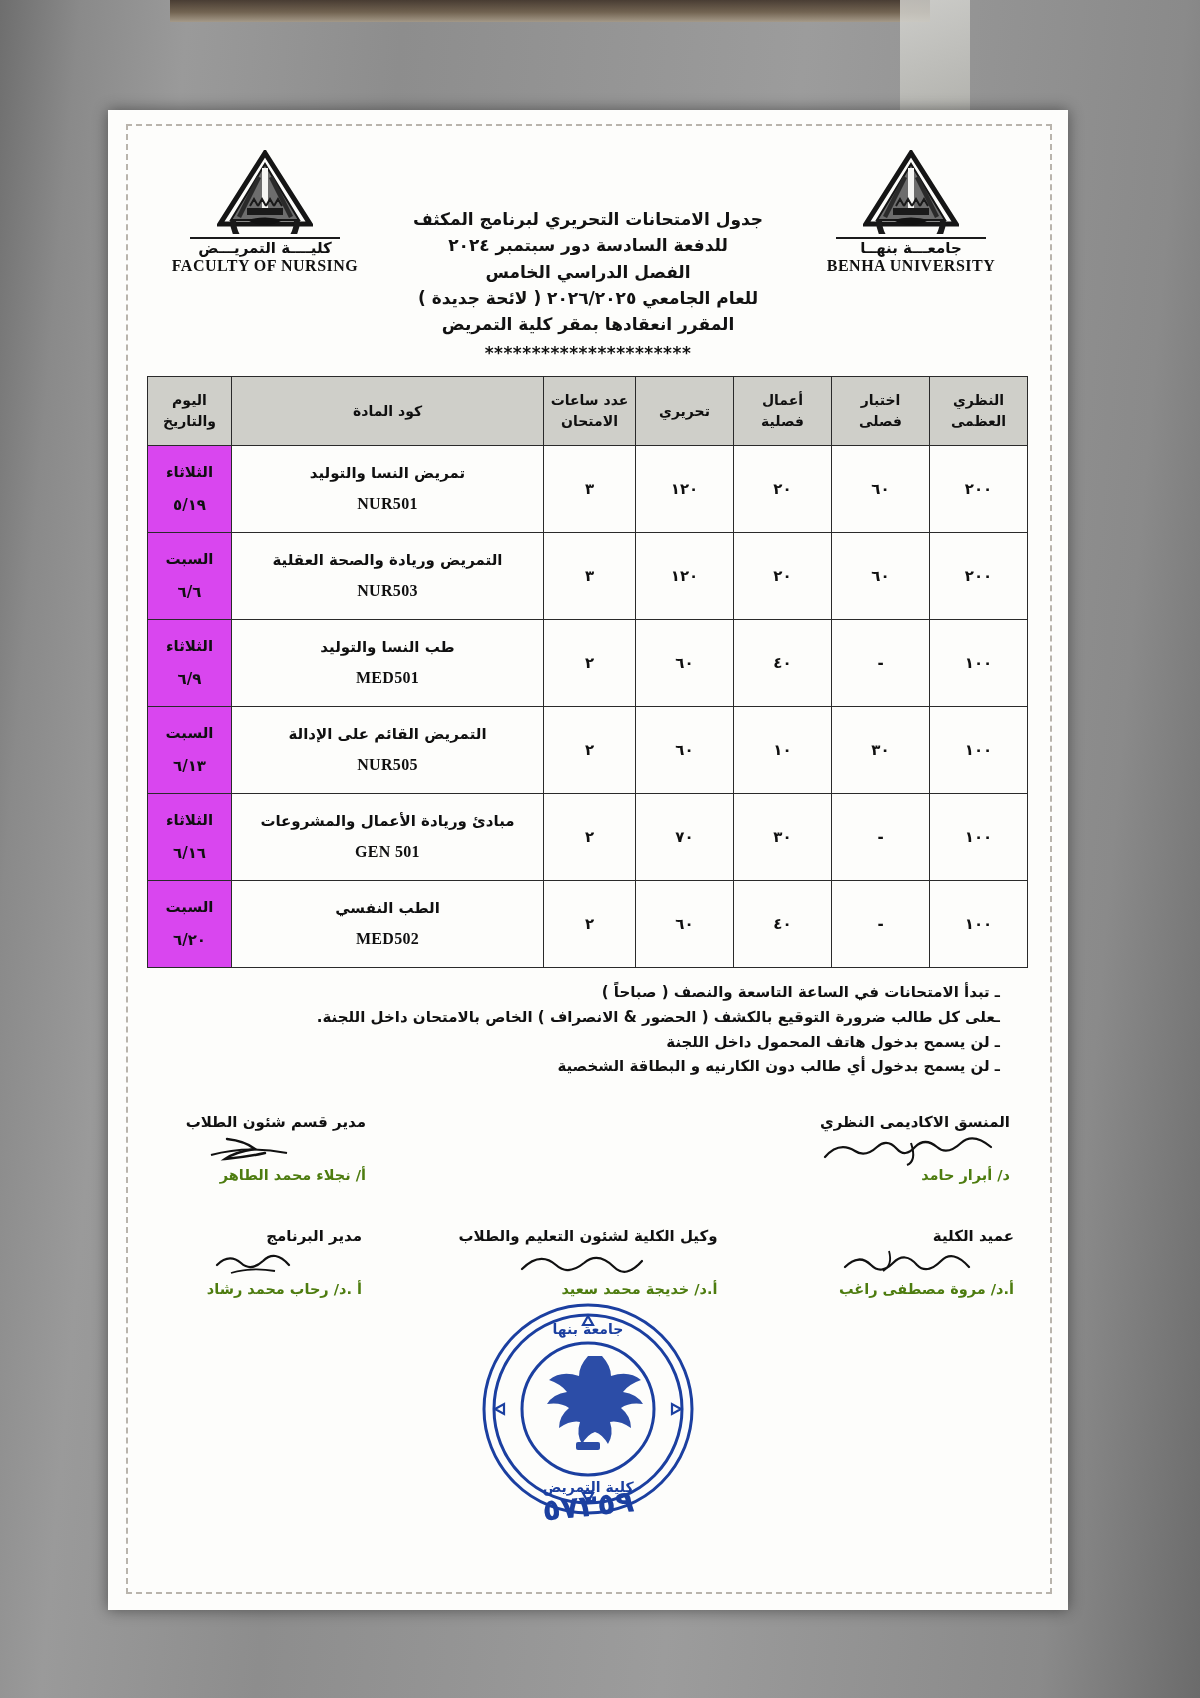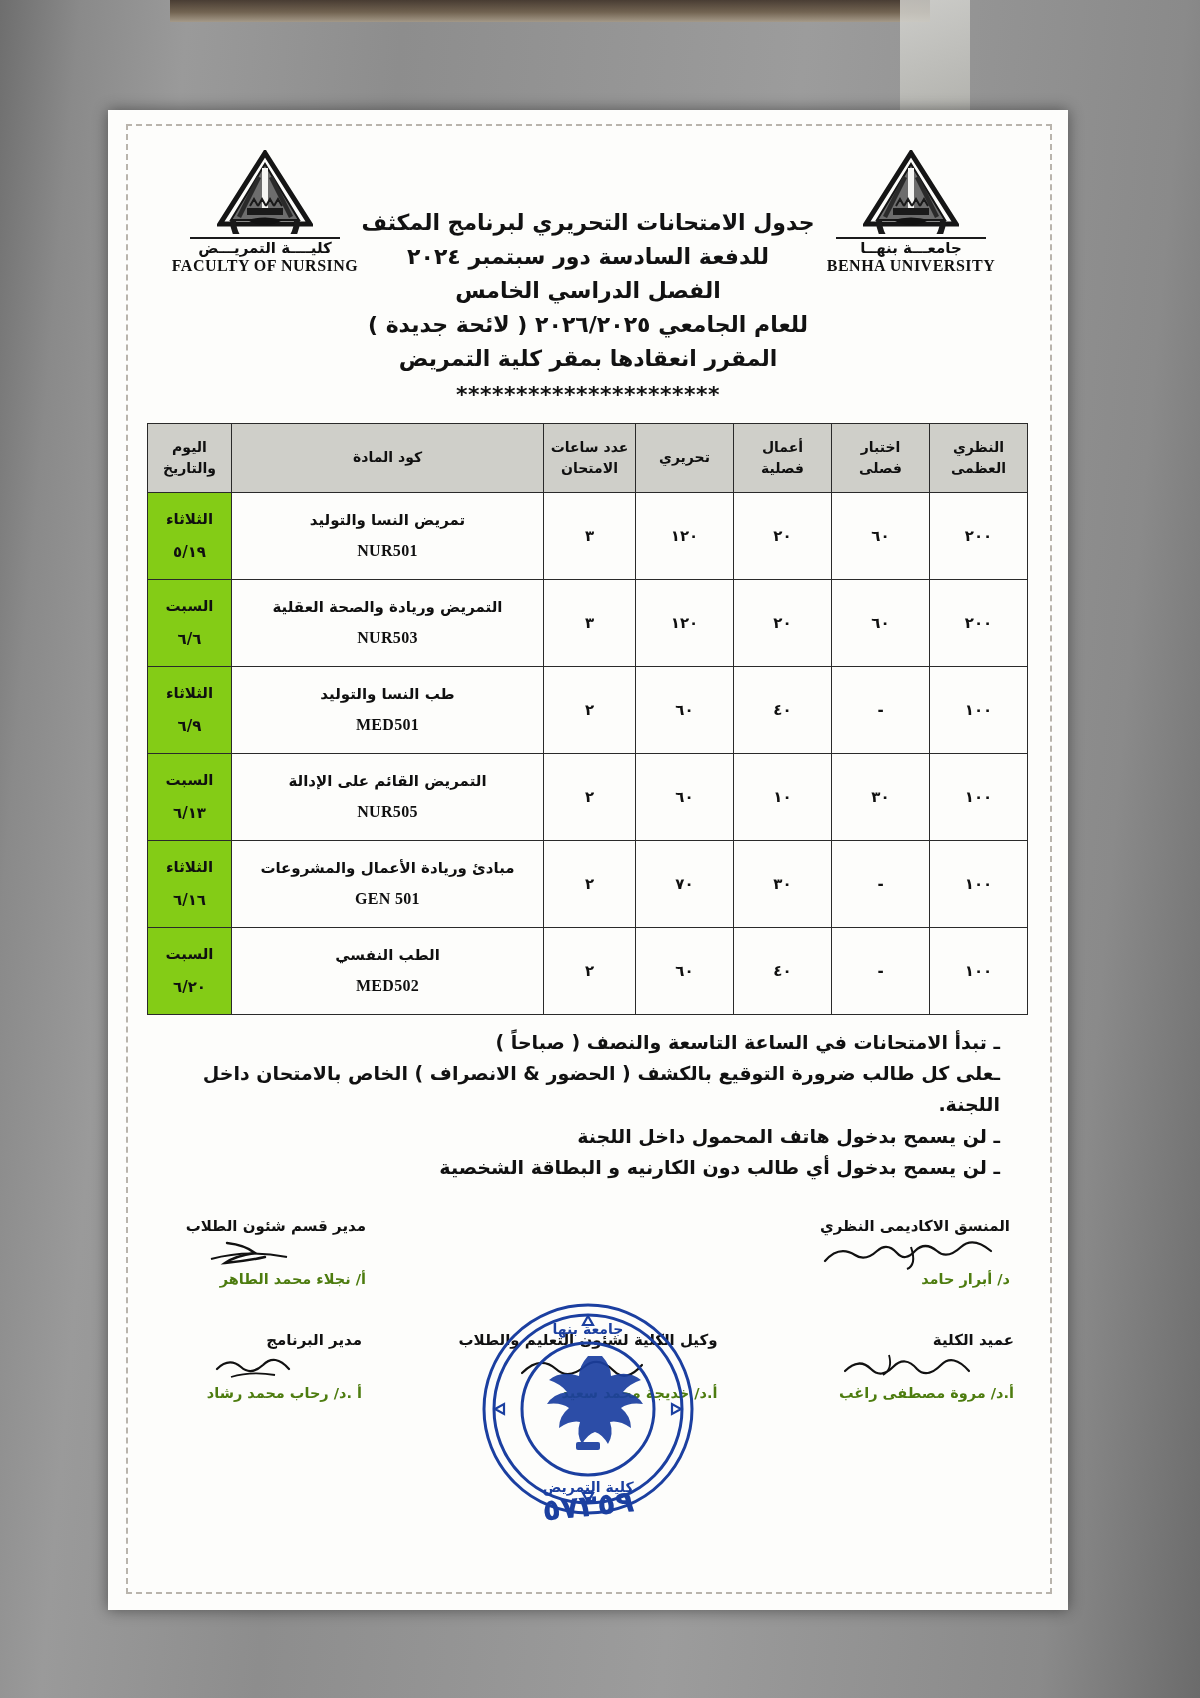--- a/index.html
+++ b/index.html
@@ -66,21 +66,21 @@
 
   
   .title-wrap{
     text-align:center;
     margin-top:-108px;
     margin-bottom:6px;
   }
   .title-wrap div{
     font-family:"DejaVu Sans",sans-serif;
     font-weight:bold;
-    font-size:22px;
+    font-size:17px;
     line-height:1.55;
     color:#121212;
   }
   .stars{
     font-family:"DejaVu Sans",sans-serif;
     font-weight:bold;letter-spacing:.5px;font-size:17px;margin-top:2px;
   }
 
   
   table.sched{
@@ -112,42 +112,42 @@
   td.subject{
     font-size:14.5px;
     font-weight:bold;
     line-height:2.0;
   }
   td.subject .code{
     font-family:"Liberation Serif","DejaVu Serif",serif;
     font-size:16px;font-weight:bold;letter-spacing:.3px;
   }
   td.daycell{
-    background:#84cc16;
+    background:#d946ef;
     font-size:14px;
     line-height:2.2;
     font-weight:bold;
   }
   col.c-grade{width:98px;}
   col.c-mid{width:98px;}
   col.c-course{width:98px;}
   col.c-written{width:98px;}
   col.c-hours{width:92px;}
   col.c-subject{width:312px;}
   col.c-day{width:84px;}
 
   
   .notes{
     margin:12px 28px 0 20px;
     text-align:right;
   }
   .notes div{
     font-family:"DejaVu Sans",sans-serif;
     font-weight:bold;
-    font-size:19px;
+    font-size:15px;
     line-height:1.65;
     color:#111;
   }
 
   
   .sigrow{
     display:flex;
     justify-content:space-between;
     margin-top:34px;
     padding:0 18px;

